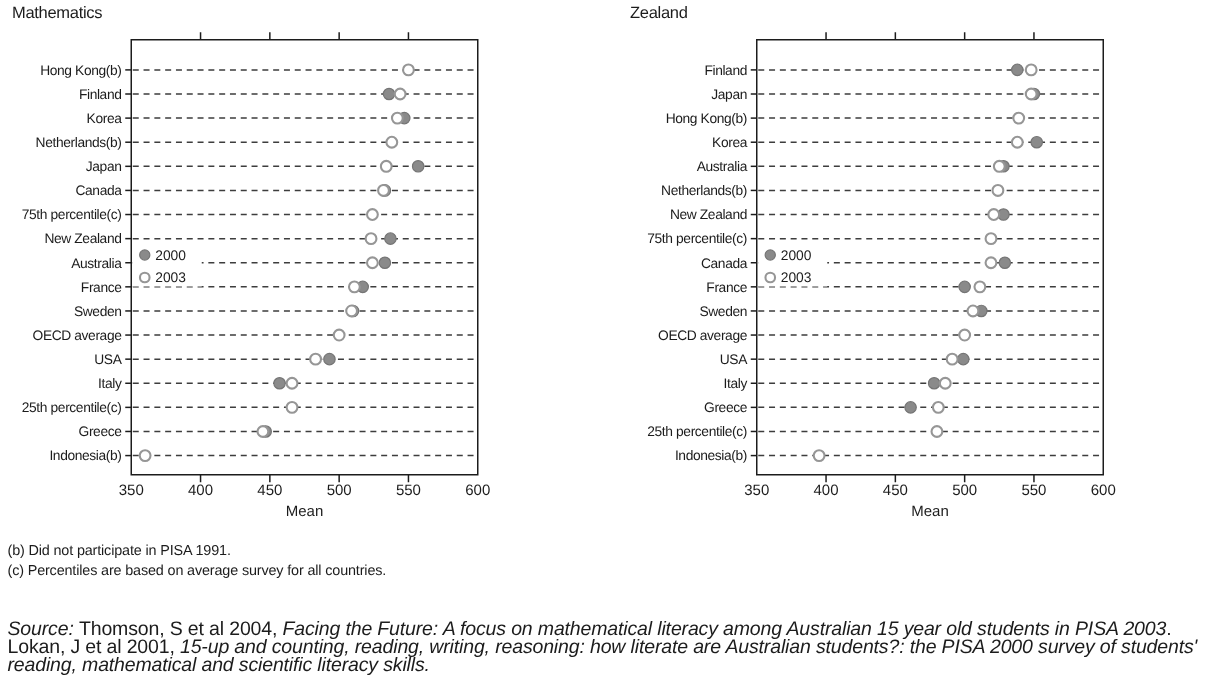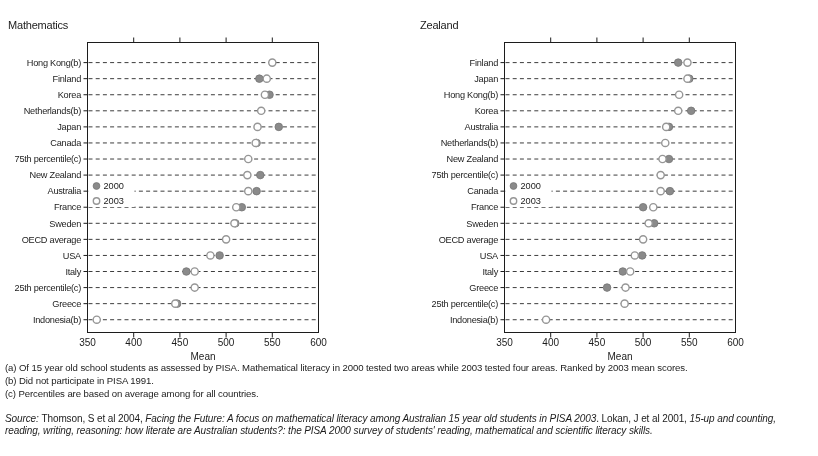--- a/index.html
+++ b/index.html
@@ -1,29 +1,29 @@
 <!DOCTYPE html>
 <html><head>
 <meta charset="utf-8">
 <style>
   html,body{margin:0;padding:0;background:#fff;}
   body{width:818px;height:456px;position:relative;overflow:hidden;
        font-family:"Liberation Sans",sans-serif;color:#1c1c1c;}
   .charts-row{position:absolute;left:0;top:0;width:818px;height:356px;}
-  .panel{position:absolute;top:16px;height:356px;}
+  .panel{position:absolute;top:0;height:356px;}
   .panel-0{left:0;width:409px;}
   .panel-1{left:408px;width:410px;}
   .panel-title{position:absolute;top:3px;font-size:11px;letter-spacing:-0.2px;}
   .panel-0 .panel-title{left:8px;}
   .panel-1 .panel-title{left:12px;}
   .panel svg{position:absolute;left:0;top:0;}
   .footnotes{position:absolute;left:5px;top:361px;width:810px;
              font-size:9.6px;line-height:13px;letter-spacing:-0.1px;}
   .source{position:absolute;left:5px;top:413px;width:808px;
-          font-size:10px;line-height:12px;letter-spacing:-0.1px;}
+          font-size:13px;line-height:12px;letter-spacing:-0.1px;}
   .source .it{font-style:italic;}
   svg text{font-family:"Liberation Sans",sans-serif;fill:#1c1c1c;}
   .row-label{font-size:9.2px;letter-spacing:-0.25px;}
   .tick-label{font-size:10px;}
   .axis-label{font-size:10px;}
   .legend-label{font-size:9.2px;}
 </style>
 </head>
 <body>
 
@@ -234,18 +234,17 @@
         <circle cx="138.07999999999998" cy="303.72" r="3.6" fill="#ffffff" stroke="#969696" stroke-width="1.4"></circle>
         <circle cx="105.5" cy="170" r="3.4" fill="#8a8a8a" stroke="#757575" stroke-width="0.8"></circle>
         <text x="112.5" y="173.2" class="legend-label">2000</text>
         <circle cx="105.5" cy="185" r="3.2" fill="#ffffff" stroke="#969696" stroke-width="1.4"></circle>
         <text x="112.5" y="188.2" class="legend-label">2003</text>
       </svg>
   </div>
 </div>
 
 <div class="footnotes">
-  <div>(a) Of 15 year old school students as assessed by PISA. Mathematical literacy in 2000 tested two areas while 2003 tested four areas. Ranked by 2003 mean scores.</div>
   <div>(b) Did not participate in PISA 1991.</div>
-  <div>(c) Percentiles are based on average among for all countries.</div>
+  <div>(c) Percentiles are based on average survey for all countries.</div>
 </div>
 
 <div class="source" id="source-line"><span class="it">Source: </span><span>Thomson, S et al 2004, </span><span class="it">Facing the Future: A focus on mathematical literacy among Australian 15 year old students in PISA 2003</span><span>. Lokan, J et al 2001, </span><span class="it">15-up and counting, reading, writing, reasoning: how literate are Australian students?: the PISA 2000 survey of students' reading, mathematical and scientific literacy skills.</span></div>
 
 </body></html>

